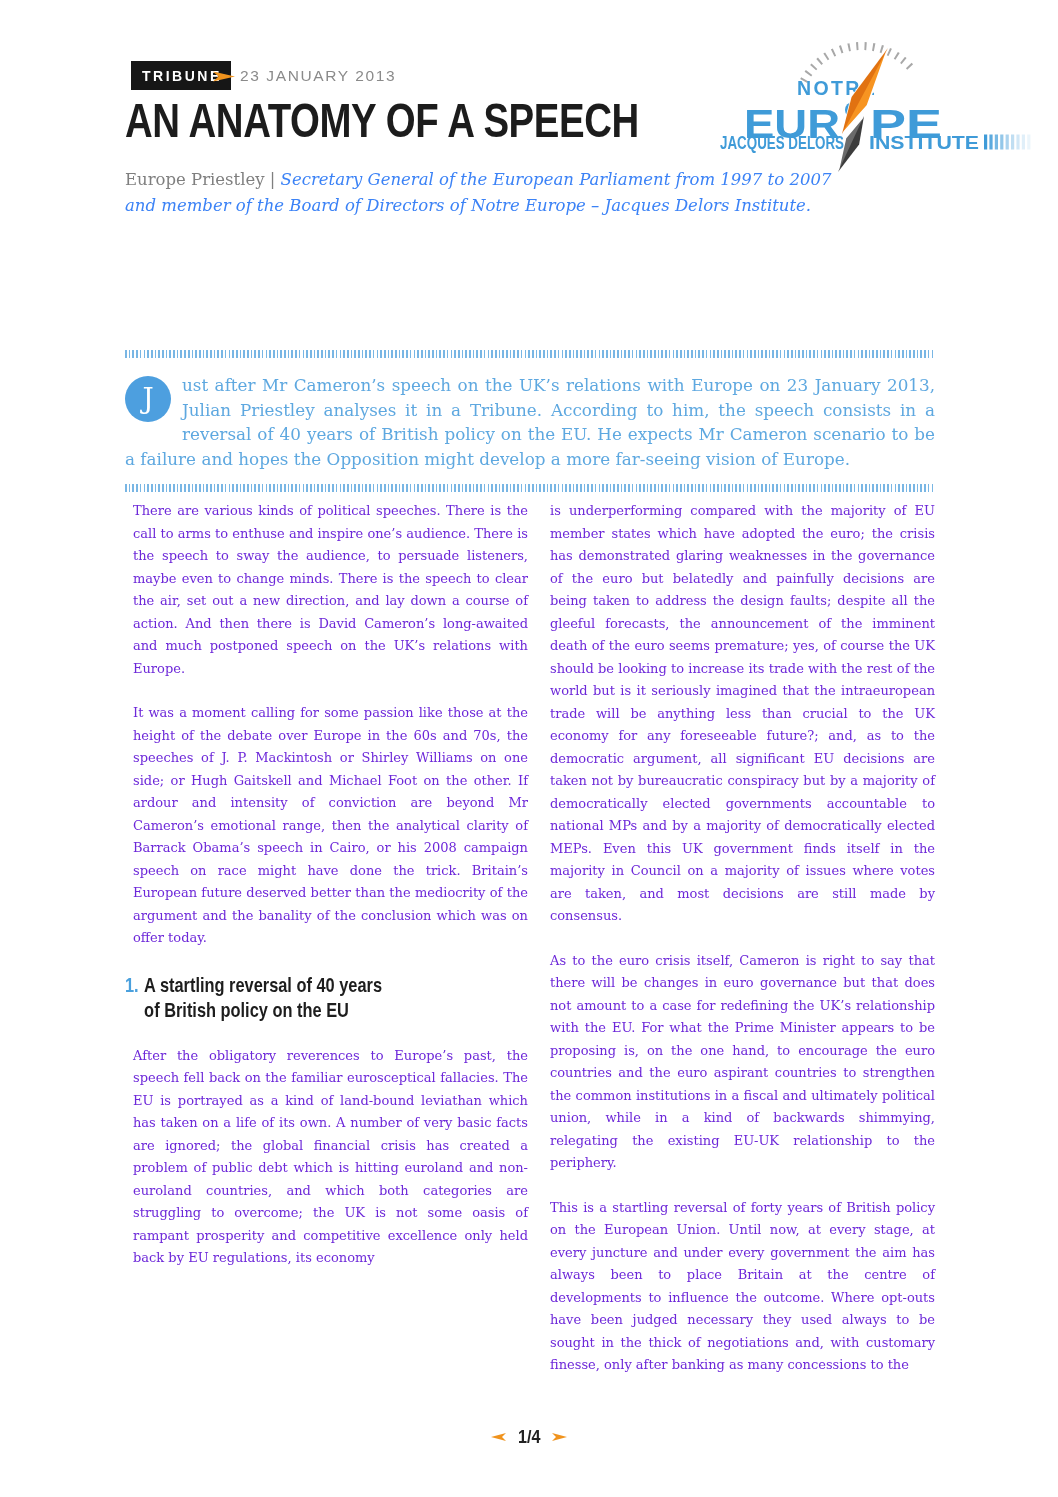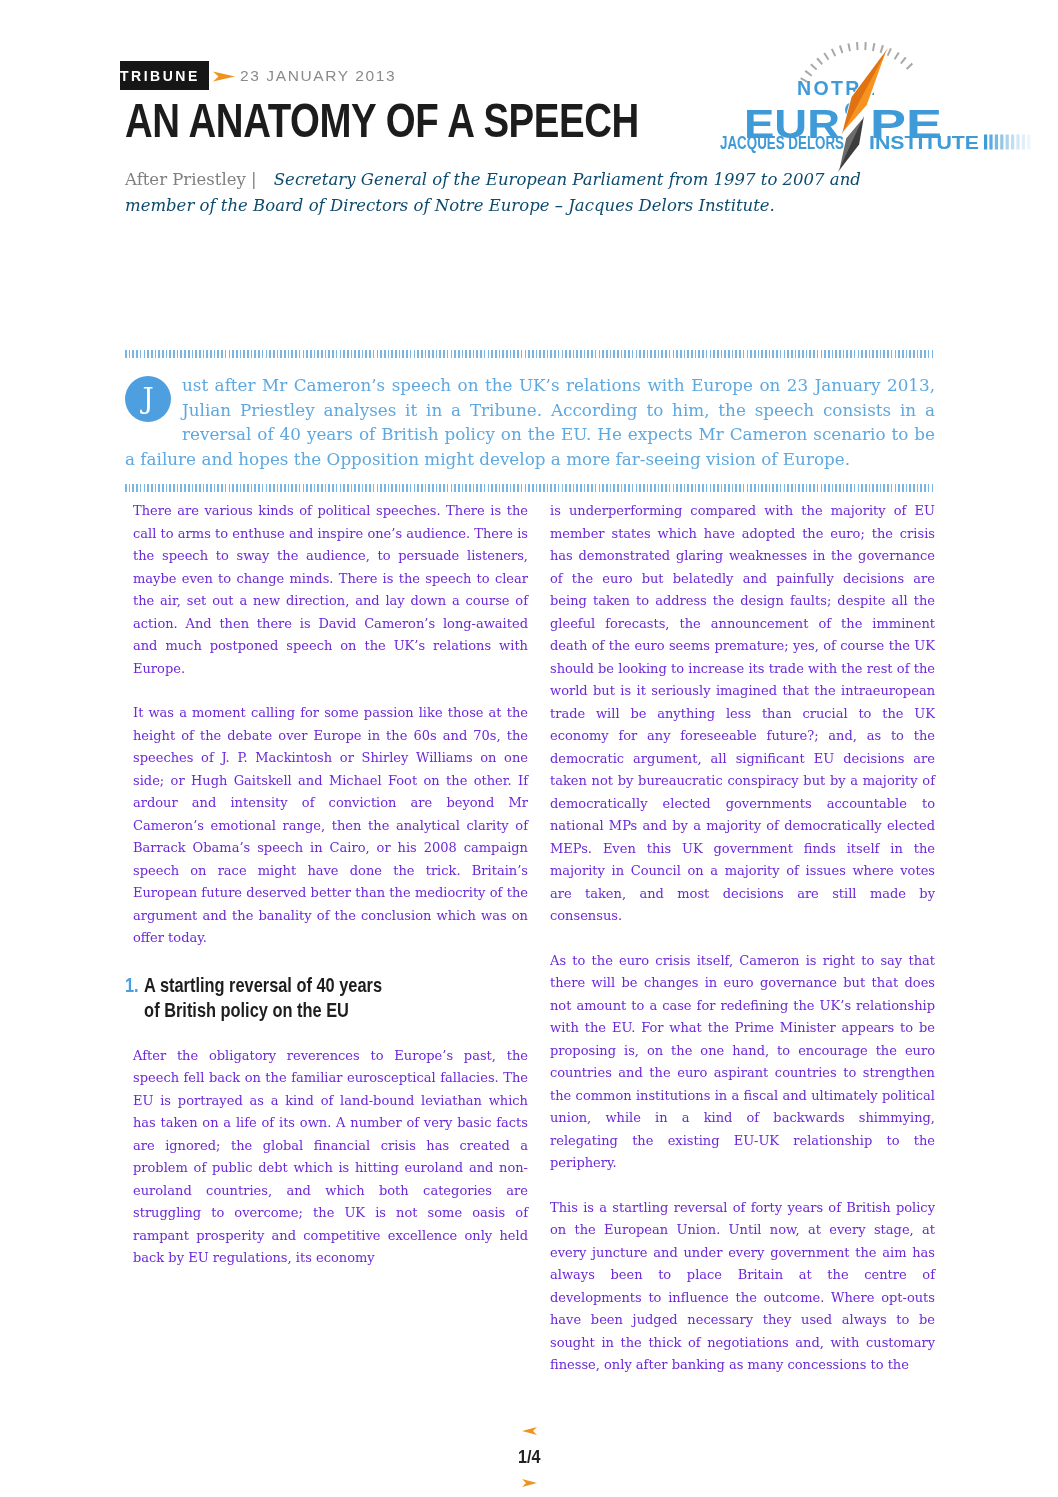--- a/index.html
+++ b/index.html
@@ -7,25 +7,25 @@
   #page{
     position:relative;
     width:1058px;height:1497px;
     background:#ffffff;
     margin:0 auto;
     overflow:hidden;
     font-family:"DejaVu Serif", serif;
   }
   
   .badge{
-    position:absolute;left:120px;top:61px;
+    position:absolute;left:131px;top:61px;
     background:#161616;color:#ffffff;
     font-family:"Liberation Sans", sans-serif;
     font-weight:bold;font-size:14px;letter-spacing:2.5px;
-    padding:7px 9px 6px 0;
+    padding:7px 9px 6px 11px;
   }
   .header-arrow{position:absolute;left:213px;top:70px;}
   .kicker-date{
     position:absolute;left:240px;top:67px;
     font-family:"Liberation Sans", sans-serif;
     font-weight:normal;font-size:15.5px;letter-spacing:1.6px;
     color:#8a8a8a;white-space:nowrap;
   }
   .page-title{
     position:absolute;left:125px;top:96px;
@@ -33,21 +33,21 @@
     font-weight:bold;font-size:48px;line-height:1.05;
     color:#1c1c1c;white-space:nowrap;
     transform:scaleX(0.80);transform-origin:0 0;
     letter-spacing:-0.5px;
   }
   .byline{
     position:absolute;left:125px;top:167px;width:740px;
     font-size:16.5px;line-height:1.58;color:#8d8d8d;
   }
   .byline .author{font-style:normal;color:#7f7f7f;}
-  .byline .role{font-style:italic;color:#0c4a6e;margin-left:12px;}
+  .byline .role{font-style:italic;color:#3b82f6;}
   
   .logo{position:absolute;left:712px;top:40px;width:320px;height:140px;}
   
   .abstract{position:absolute;left:125px;top:350px;width:810px;}
   .dotline{
     height:8px;
     background:repeating-linear-gradient(90deg,#79b6e4 0 1.6px,transparent 1.6px 3.7px);
   }
   .abstract-body{
     margin:15px 0 13px 0;
@@ -79,21 +79,21 @@
     font-family:"Liberation Sans", sans-serif;
     font-weight:bold;font-size:21px;line-height:25px;
     color:#1d1d1d;
     transform:scaleX(0.78);transform-origin:0 0;
     white-space:nowrap;
   }
   .section-heading .num{color:#4aa0dd;margin-right:7px;}
   
   .footer{
     position:absolute;left:0;right:0;top:1426px;
-    display:flex;justify-content:center;align-items:center;gap:10px;flex-direction:column;
+    display:flex;justify-content:center;align-items:center;gap:10px;
   }
   .page-indicator{
     font-family:"Liberation Sans", sans-serif;
     font-weight:bold;font-size:19px;color:#222222;
     transform:scaleX(0.85);
   }
   svg text{font-family:"Liberation Sans", sans-serif;font-weight:bold;}
 </style>
 </head>
 <body>
@@ -103,21 +103,21 @@
   <div class="badge">TRIBUNE</div>
 
   <svg class="header-arrow" width="22" height="13" viewBox="0 0 22 13">
     <polygon points="0,1.5 22,6.5 0,11.5 5.5,6.5" fill="#f0931d"></polygon>
   </svg>
 
   <div class="kicker-date">23 JANUARY 2013</div>
 
   <div class="page-title">AN ANATOMY OF A SPEECH</div>
 
-  <div class="byline"><span class="author">After Priestley | </span><span class="role">Secretary General of the European Parliament from 1997 to 2007 and member of the Board of Directors of Notre Europe – Jacques Delors Institute.</span></div>
+  <div class="byline"><span class="author">Europe Priestley | </span><span class="role">Secretary General of the European Parliament from 1997 to 2007 and member of the Board of Directors of Notre Europe – Jacques Delors Institute.</span></div>
 
   <div class="logo">
     <svg width="320" height="140" viewBox="0 0 320 140">
 
       <path d="M 91.7 41 A 66 66 0 0 1 202 31.4" fill="none" stroke="#a8a8a8" stroke-width="8" stroke-dasharray="2 6.2"></path>
 
       <text x="85" y="55" font-size="21" letter-spacing="2.5" fill="#3f9bd8" textLength="80" lengthAdjust="spacingAndGlyphs">NOTRE</text>
       <text x="32" y="98" font-size="41" fill="#3f9bd8" textLength="96" lengthAdjust="spacingAndGlyphs">EUR</text>
       <circle cx="141" cy="70" r="8" fill="#3f9bd8"></circle>
       <text x="158" y="98" font-size="41" fill="#3f9bd8" textLength="72" lengthAdjust="spacingAndGlyphs">PE</text>

